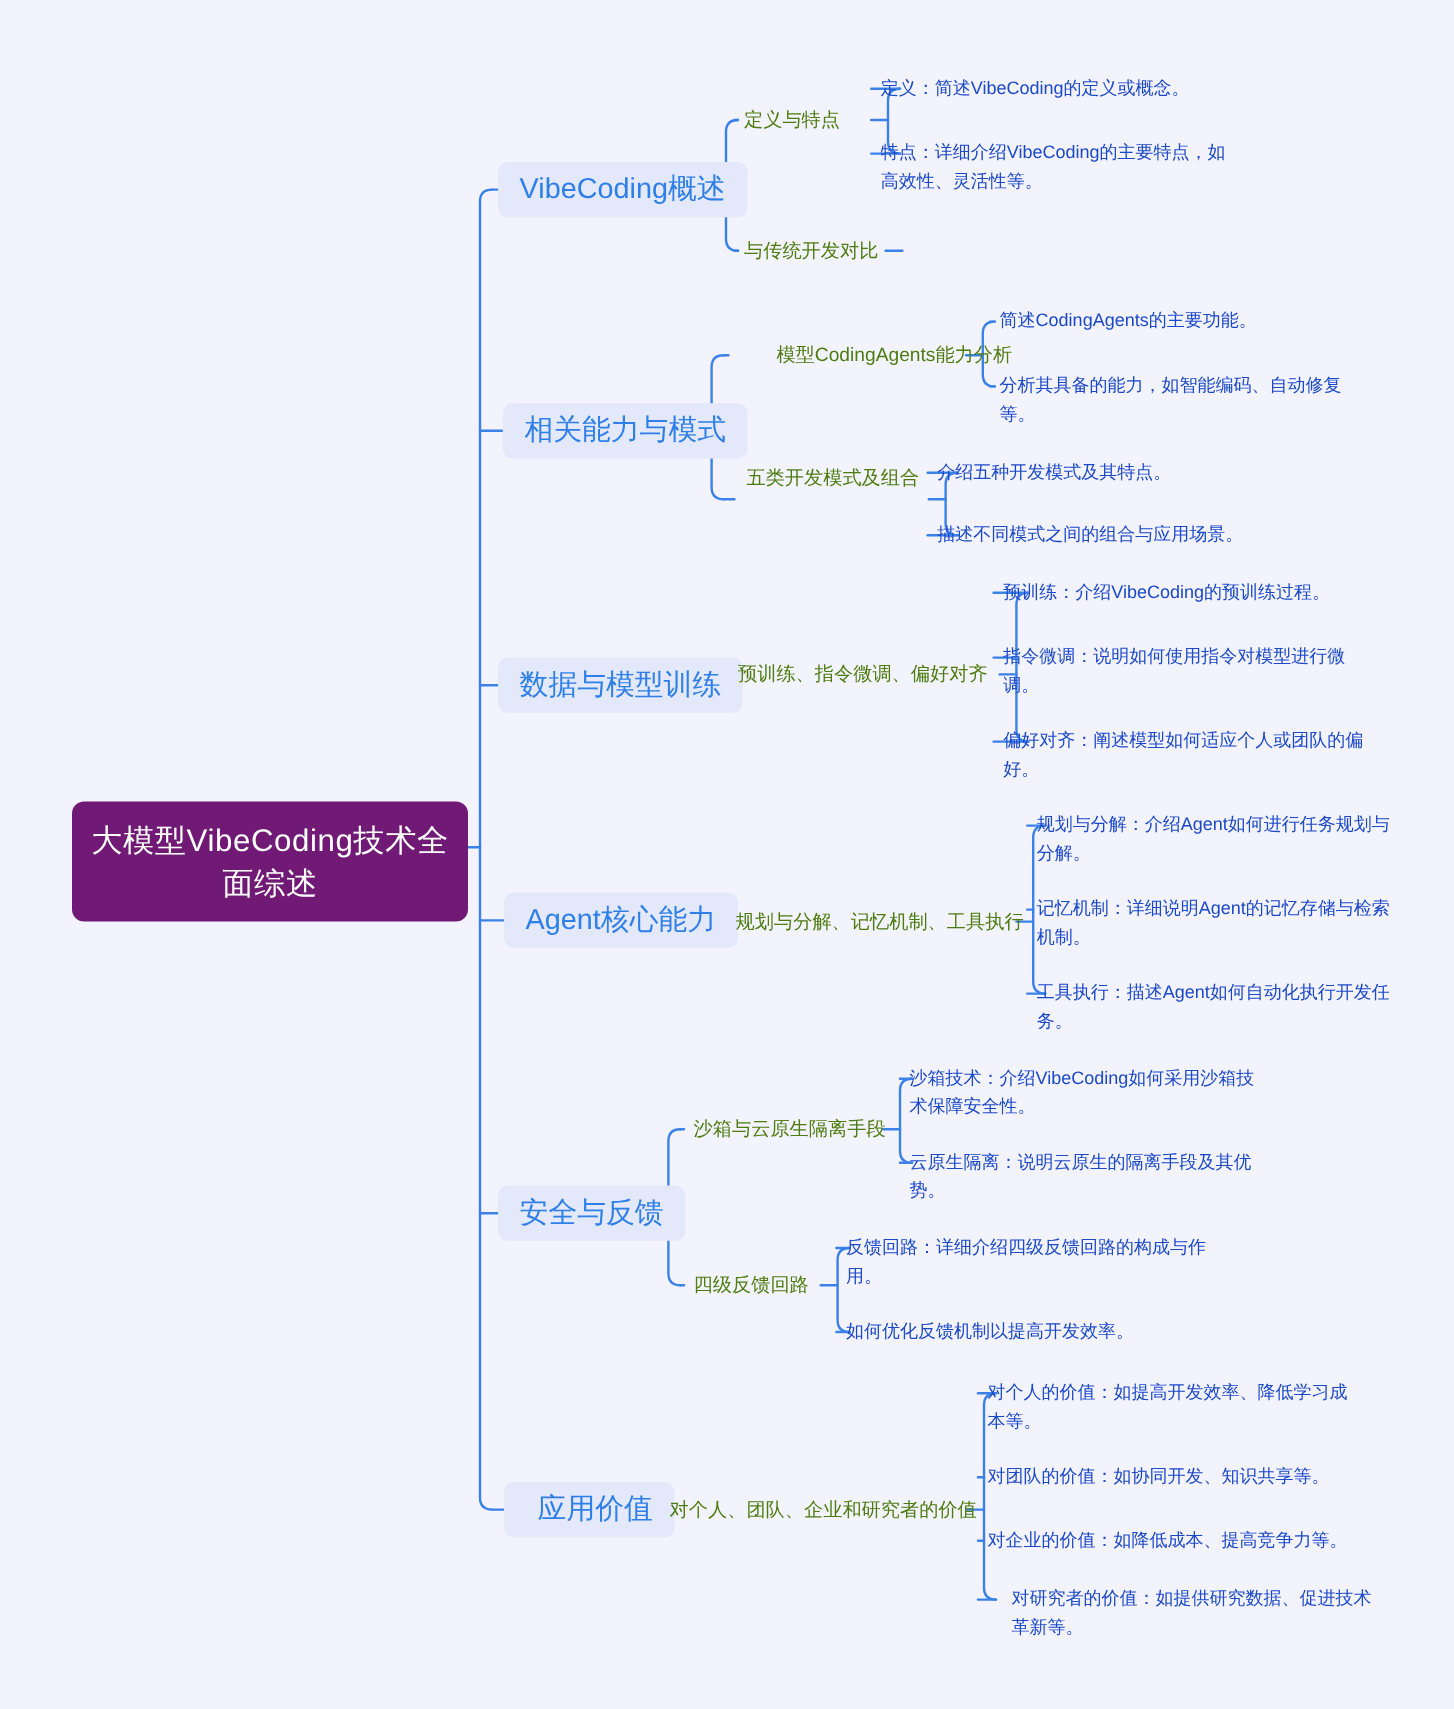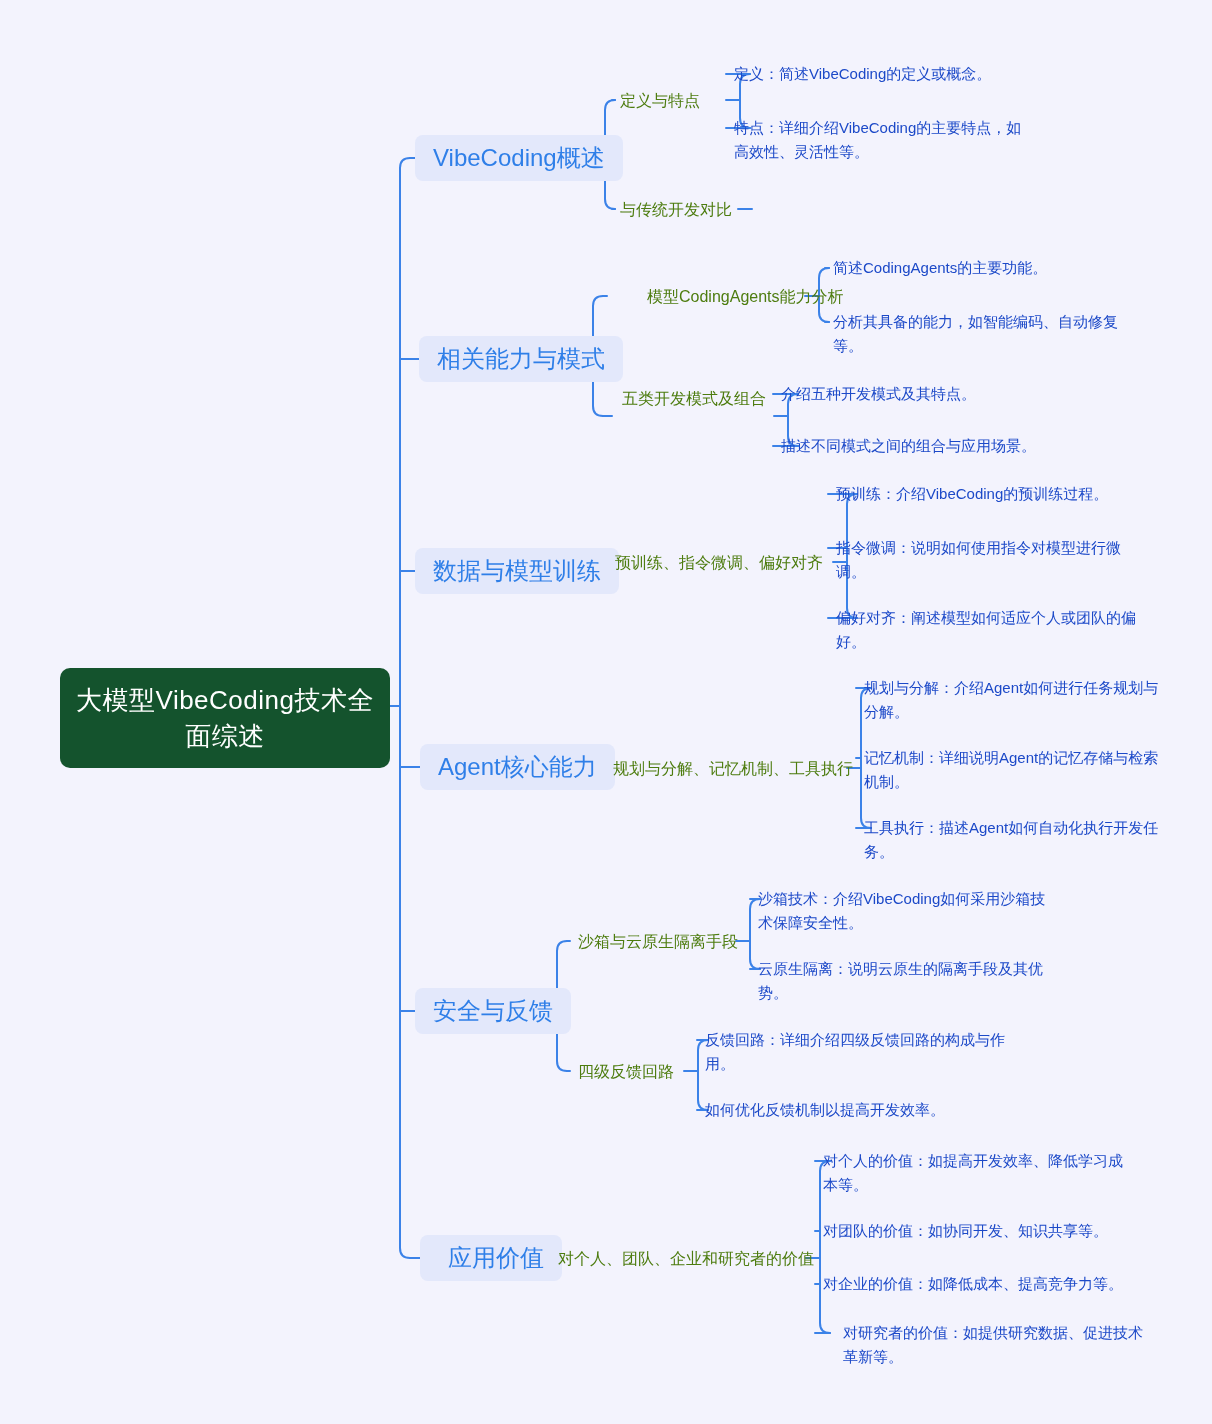--- a/index.html
+++ b/index.html
@@ -20,21 +20,21 @@
     pointer-events:none;
   }
   .node{
     position:absolute;
     box-sizing:border-box;
     white-space:pre-wrap;
   }
 
   
   .root{
-    background:#14532d;
+    background:#701a75;
     color:#ffffff;
     border-radius:10px;
     font-size:26px;
     line-height:36px;
     text-align:center;
     padding:14px 16px;
     letter-spacing:.5px;
   }
 
   

